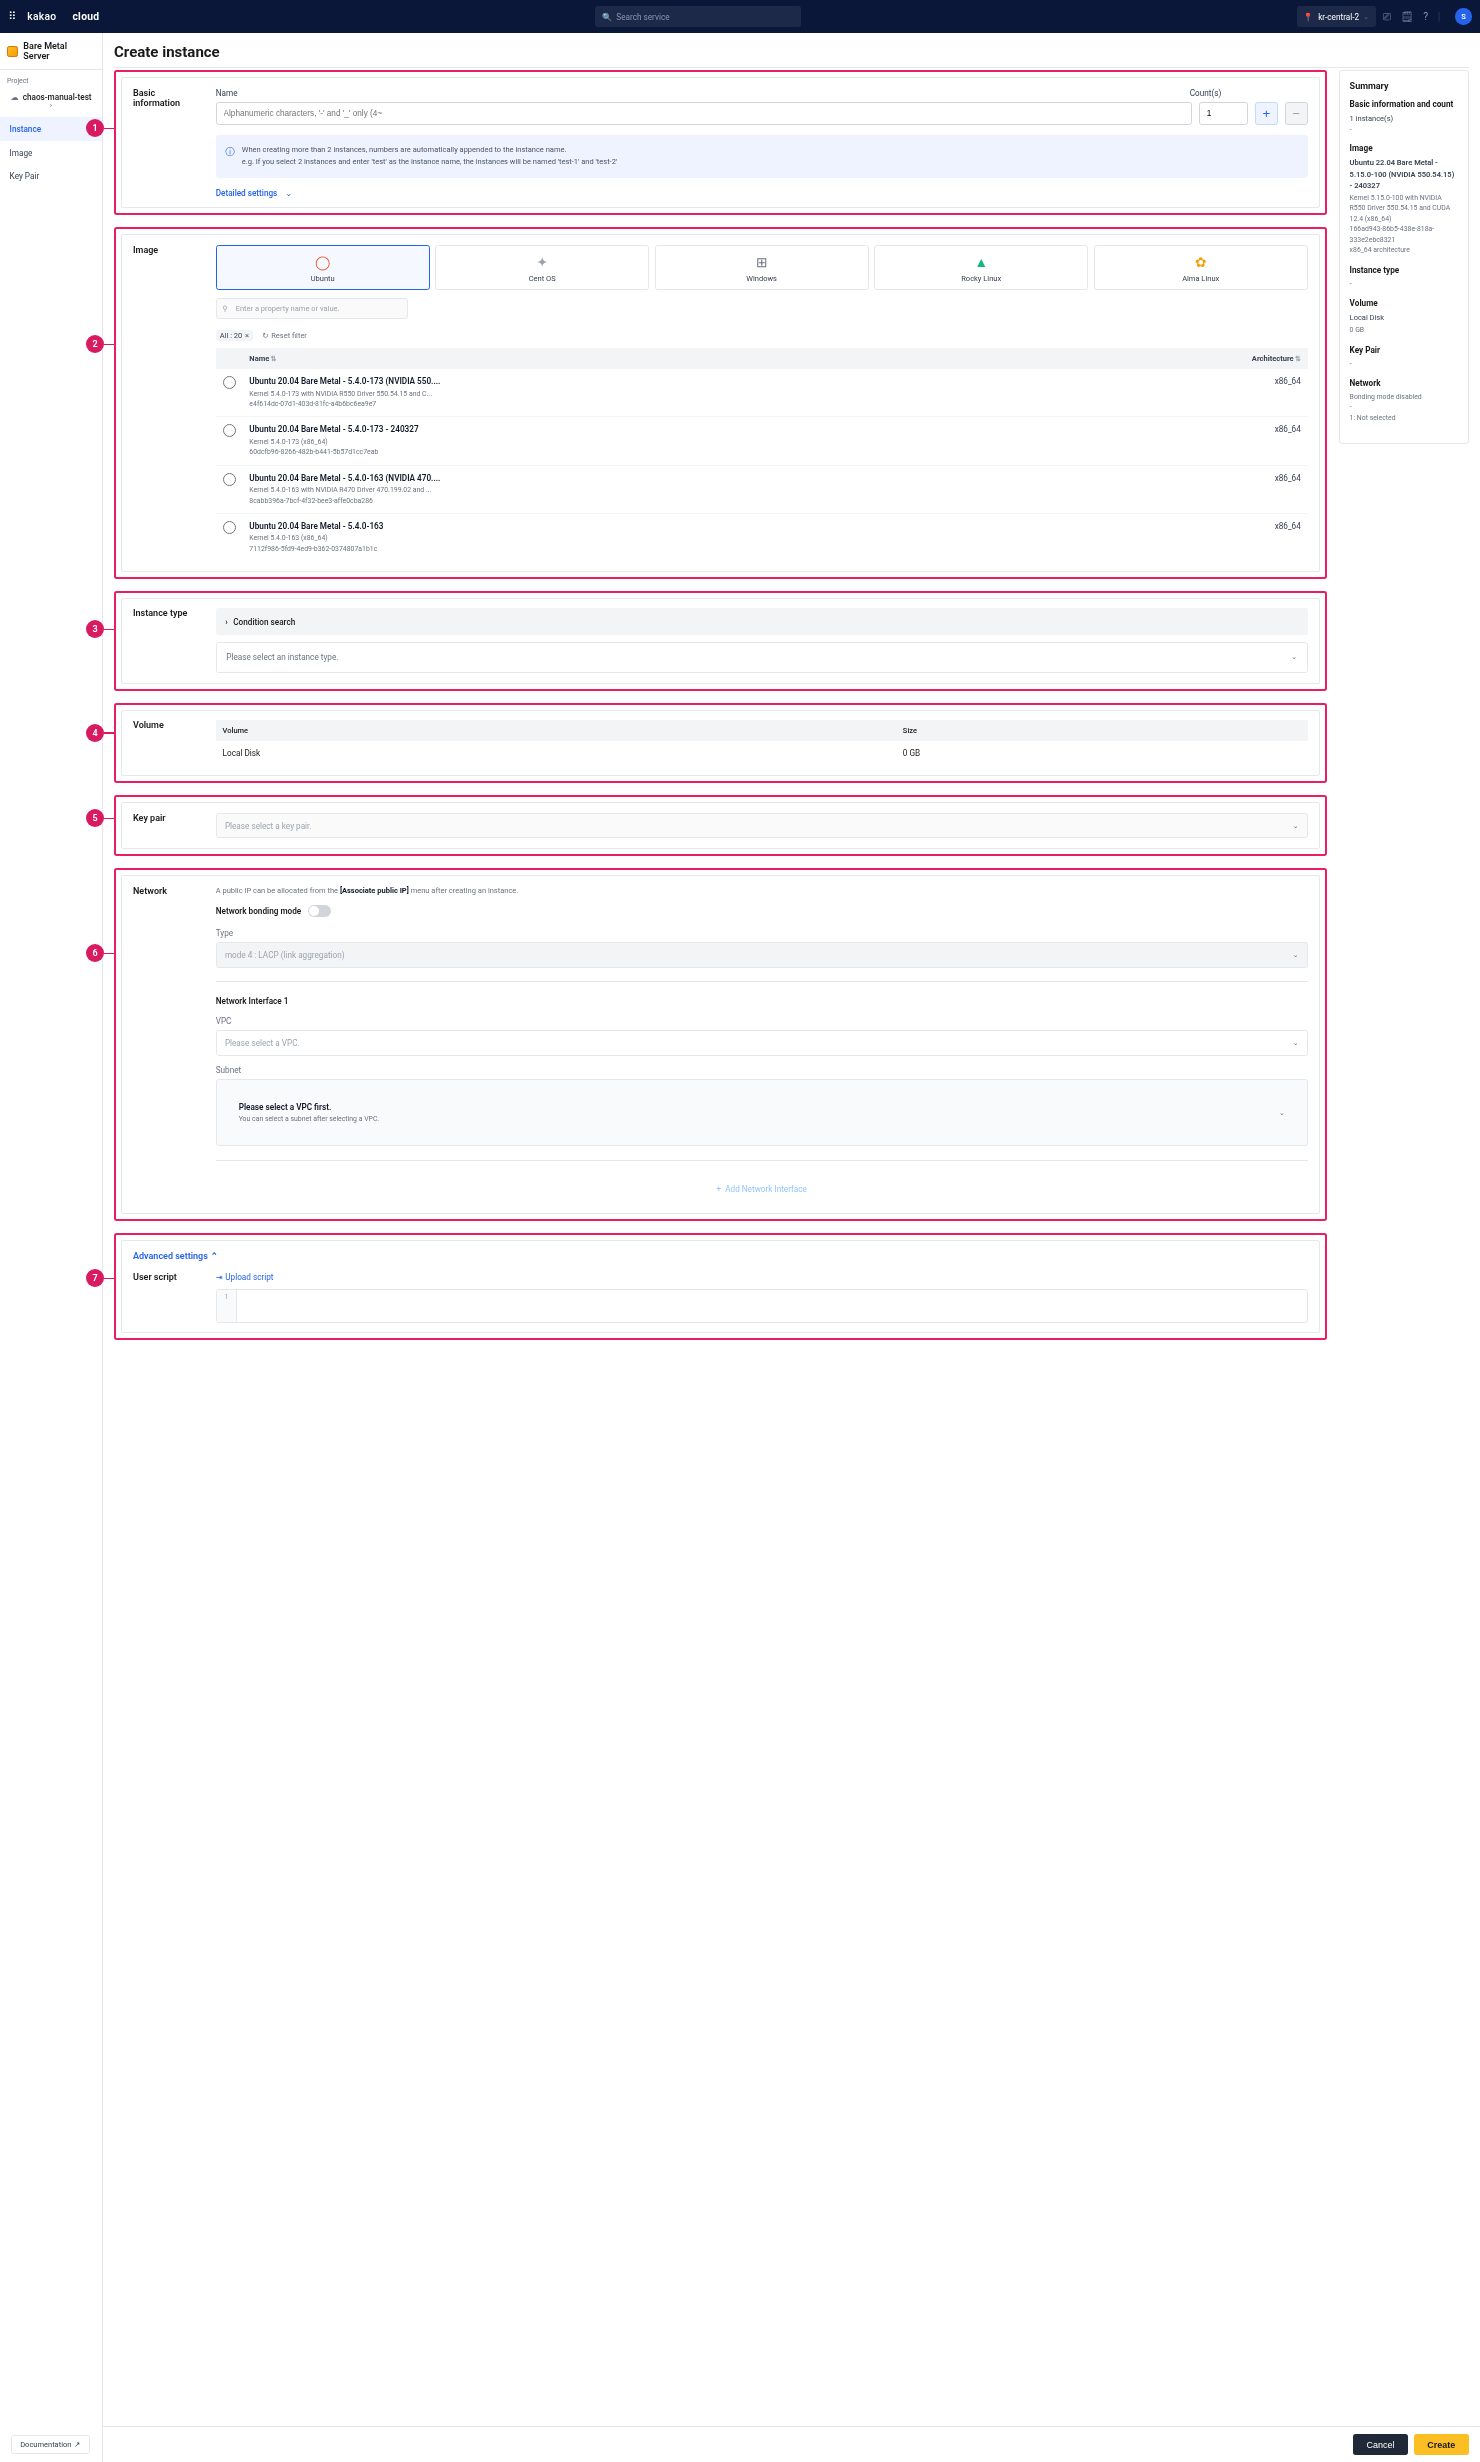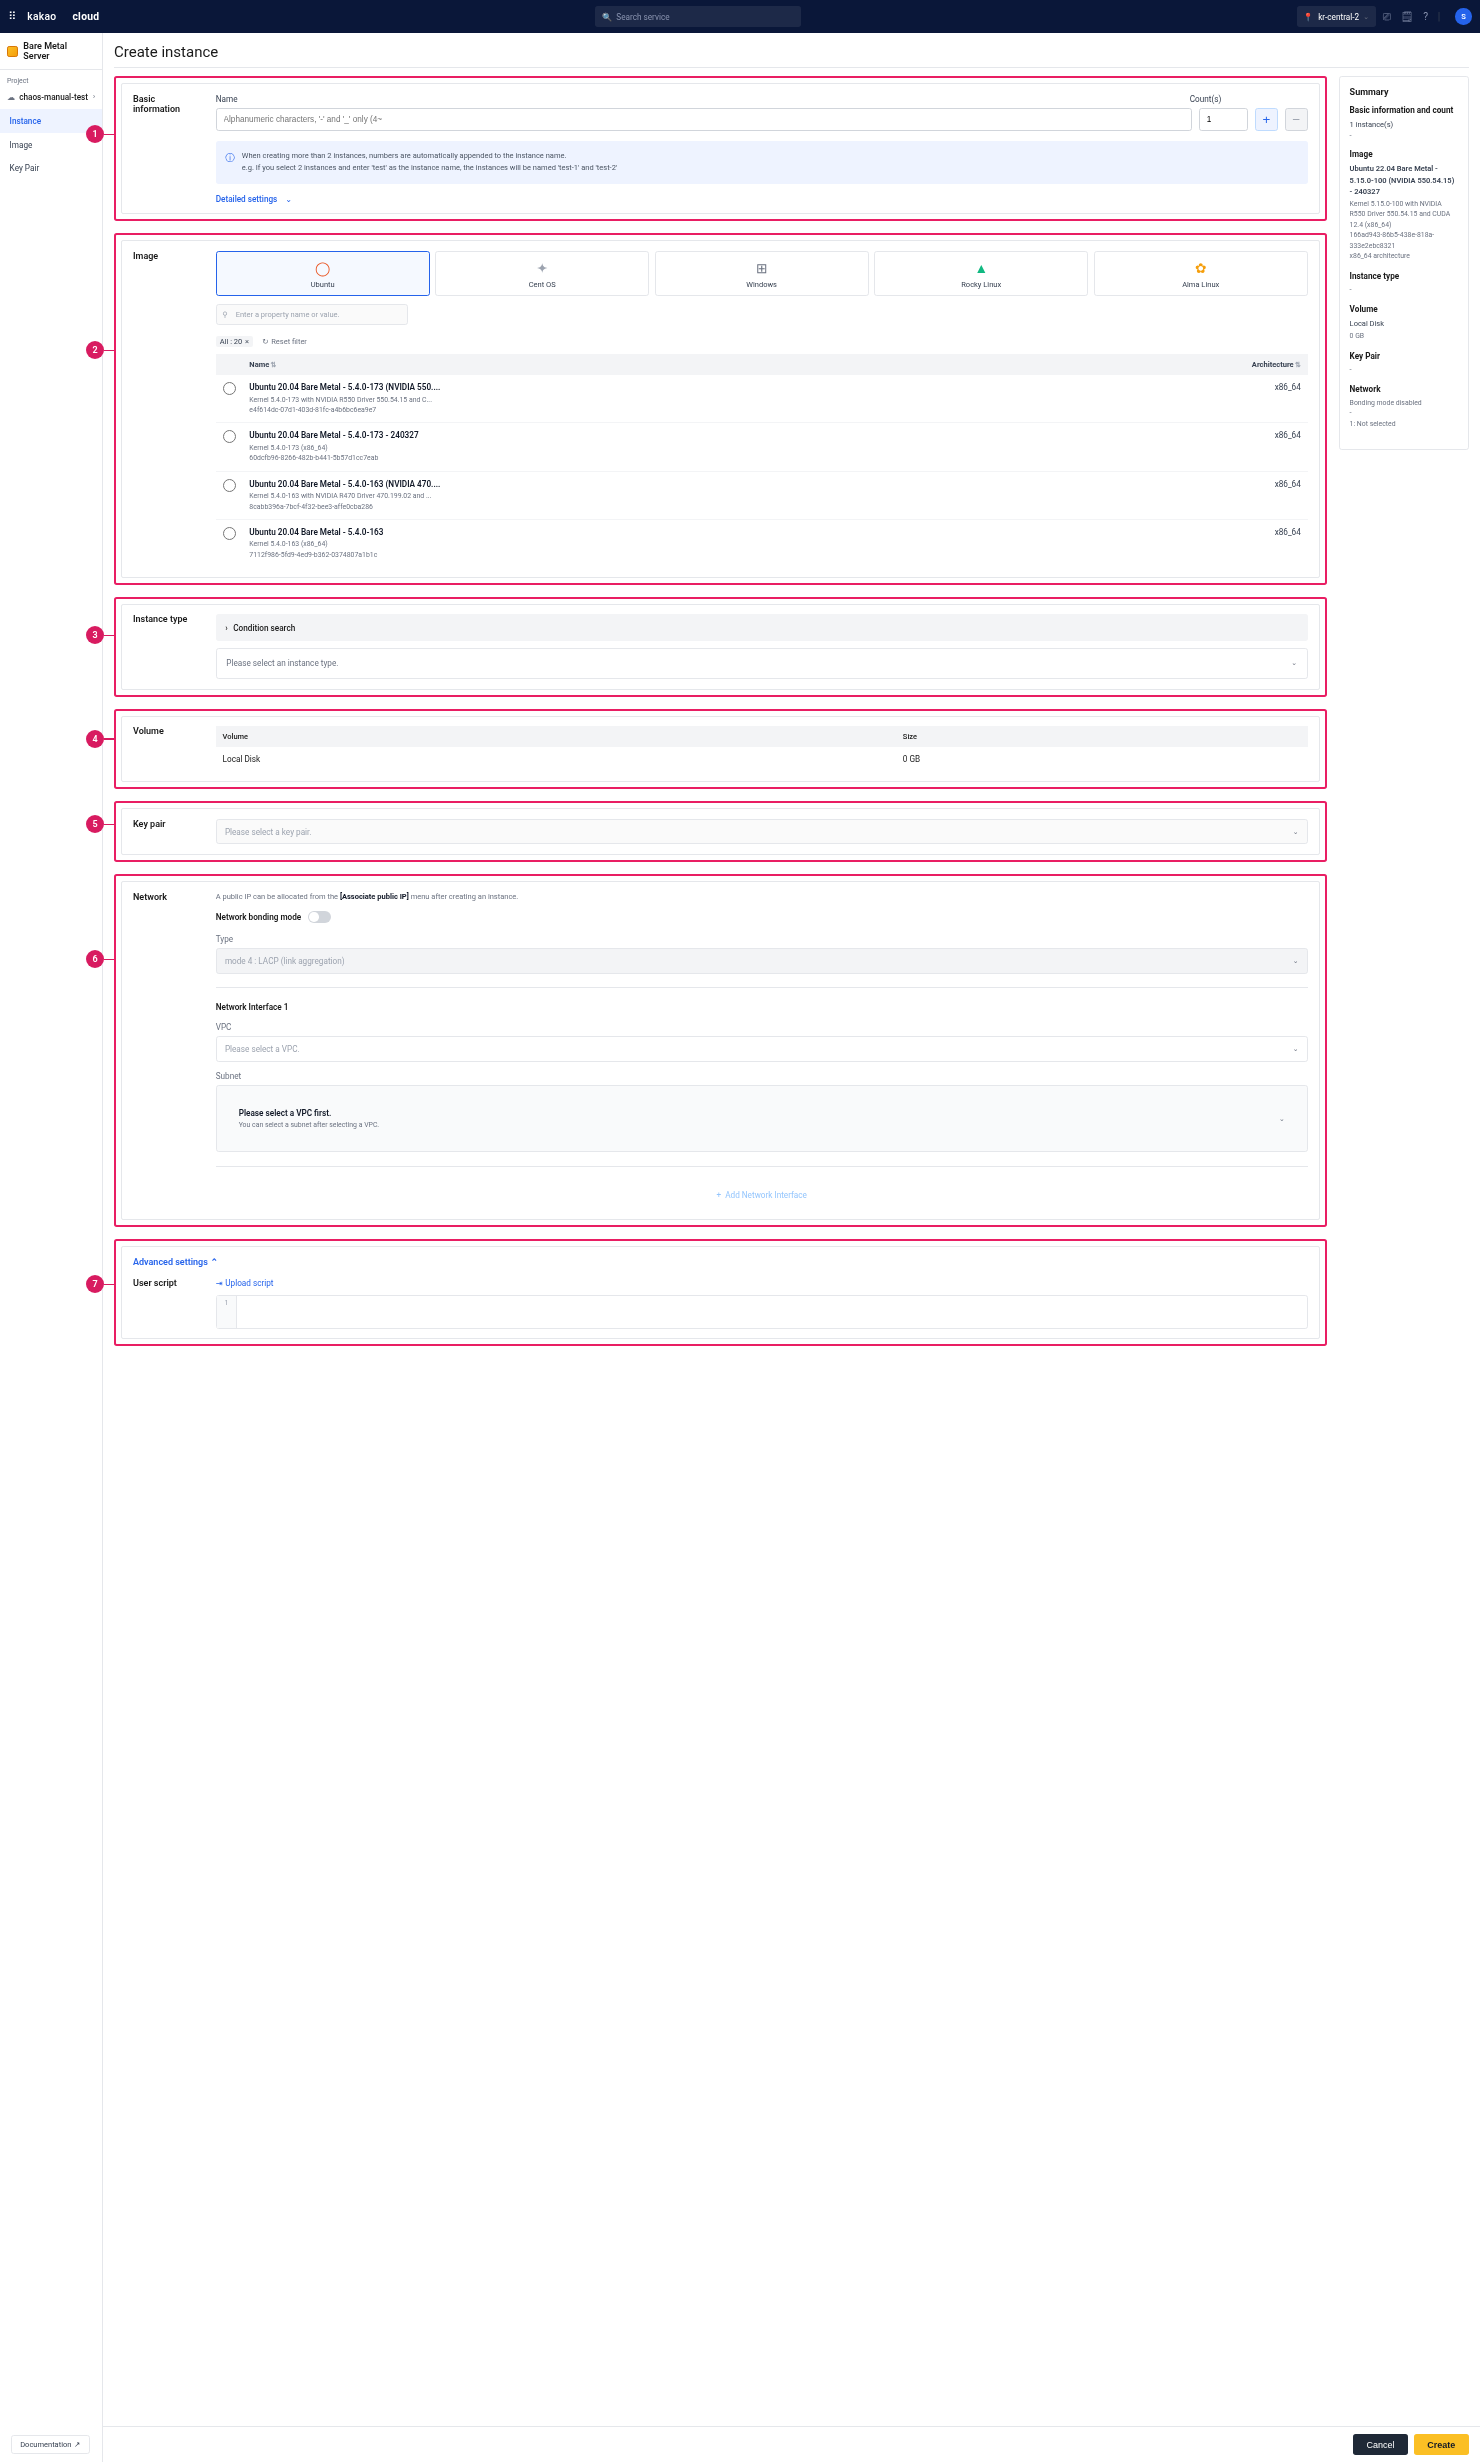--- a/index.html
+++ b/index.html
@@ -14,27 +14,27 @@
 .header .region { background: rgba(255,255,255,0.08); border-radius: 2.7px; height: 20.6px; padding: 0 6.9px; display: flex; align-items: center; color: #fff; font-size: 8.2px; gap: 4.1px; margin-right: 6.9px; }
 .header .header-icons { display: flex; gap: 9.6px; align-items: center; color: #8a94b0; font-size: 10.3px; }
 .header .avatar { background: #2563eb; color: #fff; width: 16.5px; height: 16.5px; border-radius: 50%; display: flex; align-items: center; justify-content: center; font-size: 7.5px; font-weight: 600; margin-left: 5.5px; }
 
 
 .shell { display: flex; min-height: calc(100vh - 33px); }
 .sidebar { width: 103px; border-right: 0.7px solid #e5e7eb; background: #fff; }
 .sidebar-title { display: flex; align-items: center; gap: 5.5px; padding: 8.2px 6.9px; border-bottom: 0.7px solid #e5e7eb; font-size: 9px; font-weight: 600; }
 .sidebar-title .sq { width: 11px; height: 11px; background: linear-gradient(135deg,#fbbf24,#f59e0b); border-radius: 2.1px; border:0.7px solid #d97706; }
 .sidebar .proj-label { font-size: 6.9px; color: #6b7280; padding: 6.9px 6.9px 2.7px; }
-.sidebar .proj { display: flex; align-items: center; justify-content: space-between; padding: 4.1px 6.9px 6.9px; font-size: 8.2px; font-weight: 500; }
+.sidebar .proj { display: flex; align-items: center; justify-content: space-between; padding: 4.1px 6.9px 6.9px; font-size: 8.2px; font-weight: 500; flex-direction: column; }
 .sidebar .proj .cloud { margin-right: 4.1px; color: #6b7280; }
 .sidebar .nav-item { padding: 6.9px 9.6px; font-size: 8.2px; color: #374151; cursor: pointer; }
 .sidebar .nav-item.active { background: #eef3ff; color: #2563eb; font-weight: 500; }
 
 .main { flex: 1; padding: 8.2px 11px 41px; position: relative; }
-.page-title { font-size: 15px; font-weight: 400; padding: 1.4px 0 6.9px; border-bottom: 0.7px solid #e5e7eb; margin-bottom: 8px; }
+.page-title { font-size: 15px; font-weight: 700; padding: 1.4px 0 6.9px; border-bottom: 0.7px solid #e5e7eb; margin-bottom: 2px; }
 
 .content-row { display: flex; gap: 12.3px; align-items: flex-start; }
 .left-col { flex: 1; min-width: 0; }
 .right-col { width: 130px; flex-shrink: 0; }
 
 
 .sec-wrap { position: relative; border: 2.1px solid #e91e63; border-radius: 2.7px; margin-bottom: 12.3px; padding: 0; background:#fff; }
 .sec-inner { border: 0.7px solid #e5e7eb; border-radius: 2.1px; margin: 5px; padding: 9.6px 11px; }
 .sec-row { display: flex; gap: 13.7px; }
 .sec-label { width: 69px; font-size: 9px; font-weight: 600; flex-shrink:0; }

